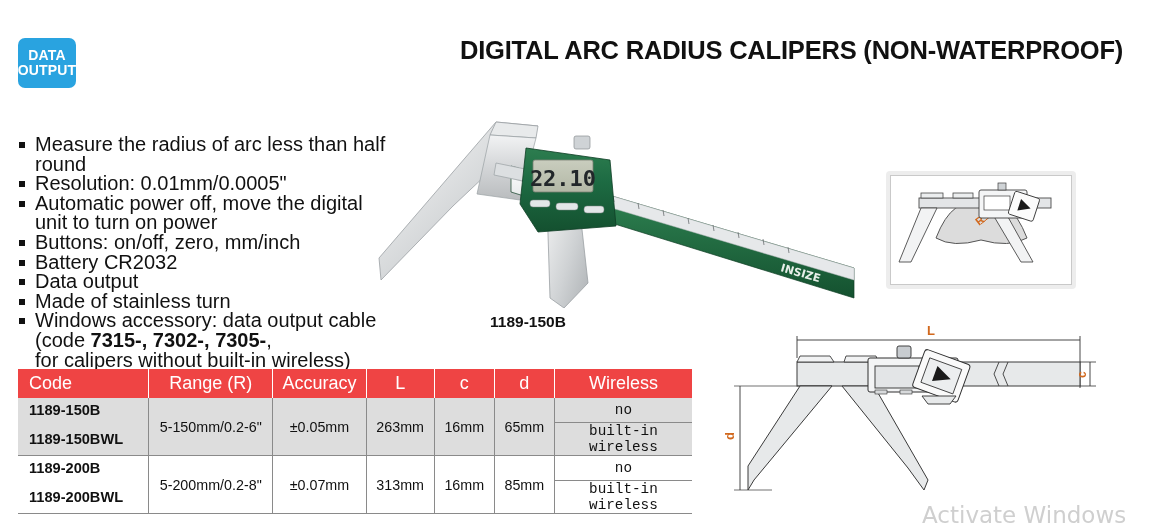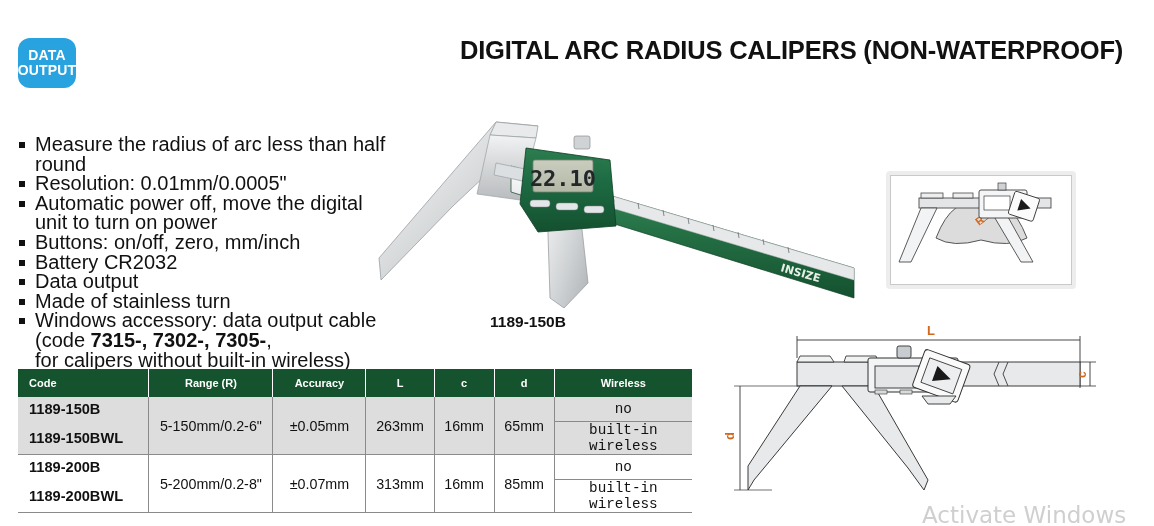--- a/index.html
+++ b/index.html
@@ -11,21 +11,21 @@
     position:relative;
     overflow:hidden;
   }
   .page{position:relative;width:1154px;height:526px;}
 
   
   .badge{
     position:absolute;left:18px;top:38px;
     width:58px;height:50px;
     background:#29a3e0;
-    border-radius:12px;
+    border-radius:7px;
     display:flex;flex-direction:column;
     align-items:center;justify-content:center;
     color:#fff;font-weight:bold;font-size:14px;
     line-height:15px;letter-spacing:.2px;
   }
   .badge span{display:block;}
 
   
   .title{
     position:absolute;left:420px;top:36px;width:700px;
@@ -46,22 +46,22 @@
   .bullets b{font-weight:bold;}
 
   
   .table{
     position:absolute;left:18px;top:369px;
     width:674px;
     border-collapse:collapse;
     font-size:14.3px;
   }
   .table th{
-    background:#14532d;color:#fff;font-weight:bold;
-    font-size:11px;
+    background:#ef4444;color:#fff;font-weight:normal;
+    font-size:18px;
     padding:4px 0 4px 0;height:20px;
     border-right:1px solid #ffffff;
     text-align:center;
   }
   .table th.code{text-align:left;padding-left:11px;}
   .table th:last-child{border-right:none;}
   .table td{
     border-right:1px solid #8a8a8a;
     border-bottom:1px solid #8a8a8a;
     text-align:center;

